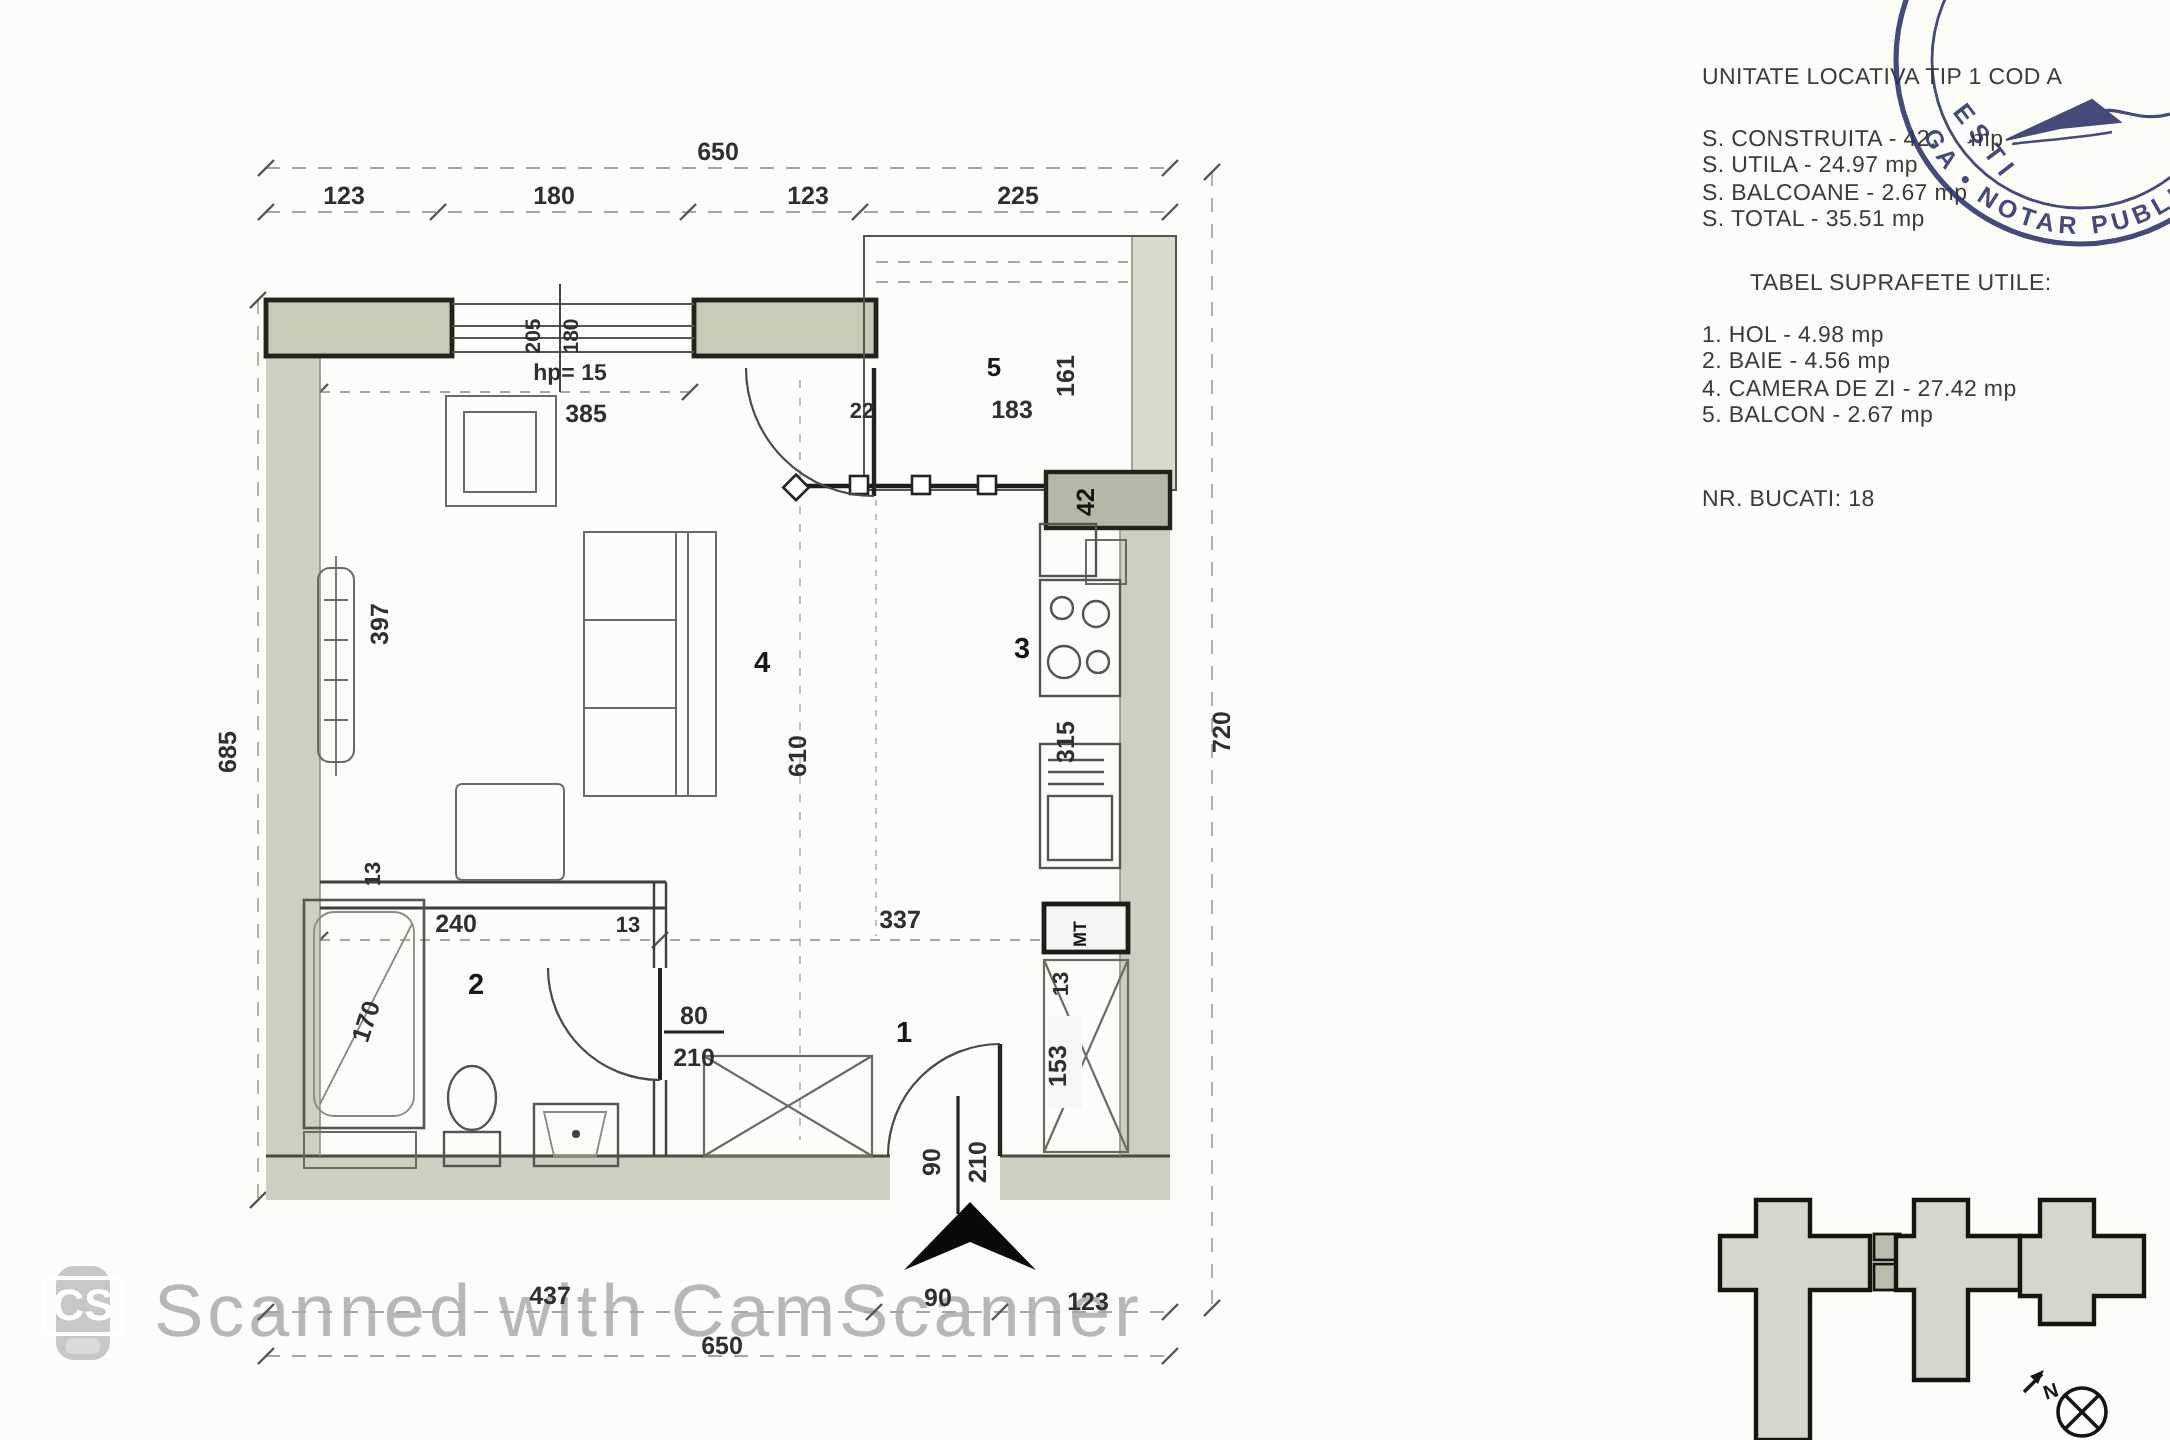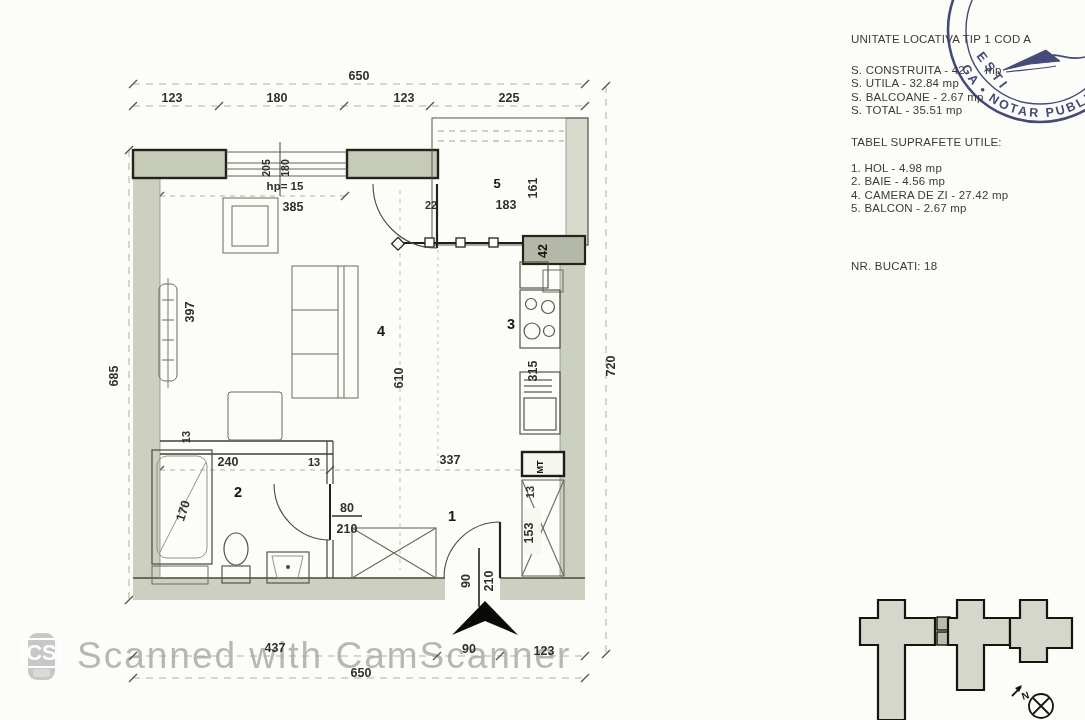--- a/index.html
+++ b/index.html
@@ -5,22 +5,22 @@
   html,body{margin:0;padding:0;background:#e8e8e8;}
   .page{position:relative;width:1085px;height:720px;background:#fcfcf9;overflow:hidden;
         font-family:"Liberation Sans",sans-serif;}
   .plan-svg{position:absolute;left:0;top:0;z-index:3;}
   svg{font-family:"Liberation Sans",sans-serif;}
   
   .panel{position:absolute;left:851px;top:33px;width:235px;z-index:1;
          color:#3e3a35;font-size:11.5px;font-weight:normal;letter-spacing:.2px;line-height:13.6px;}
   .panel .title{margin-bottom:17px;}
   .panel .area-line{white-space:pre;}
-  .panel .tabel-heading{margin-top:18px;margin-bottom:12px;}
-  .panel .nr-bucati{margin-top:44px;}
+  .panel .tabel-heading{margin-top:18px;margin-bottom:12px;margin-left:24px;}
+  .panel .nr-bucati{margin-top:28px;}
   
   .watermark{position:absolute;left:28px;top:629px;height:54px;display:flex;align-items:center;
              gap:22px;z-index:2;}
   .cs-logo{position:relative;width:27px;height:47px;border-radius:9px;background:#c7c7c7;
            display:flex;align-items:center;justify-content:center;}
   .cs-logo::after{content:"";position:absolute;left:5px;right:5px;bottom:3px;height:8px;
                   background:#dadada;border-radius:3px;}
   .cs-logo span{color:#ffffff;font-size:22px;font-weight:bold;border:2.5px solid #fff;
                 border-radius:4px;padding:0 3px;line-height:26px;margin-bottom:6px;}
   .wm-text{color:#b7b7b7;font-size:37px;letter-spacing:2px;}
@@ -33,21 +33,21 @@
   <div class="watermark">
     <div class="cs-logo">
       <span>CS</span>
     </div>
     <div class="wm-text">Scanned with CamScanner</div>
   </div>
 
   <div class="panel">
     <div class="title">UNITATE LOCATIVA TIP 1 COD A</div>
     <div class="area-line">S. CONSTRUITA - 42.     mp</div>
-    <div class="area-line">S. UTILA - 32.84 mp</div>
+    <div class="area-line">S. UTILA - 24.97 mp</div>
     <div class="area-line">S. BALCOANE - 2.67 mp</div>
     <div class="area-line">S. TOTAL - 35.51 mp</div>
     <div class="tabel-heading">TABEL SUPRAFETE UTILE:</div>
     <div>1. HOL - 4.98 mp</div>
     <div>2. BAIE - 4.56 mp</div>
     <div>4. CAMERA DE ZI - 27.42 mp</div>
     <div>5. BALCON - 2.67 mp</div>
     <div class="nr-bucati">NR. BUCATI: 18</div>
   </div>
 

